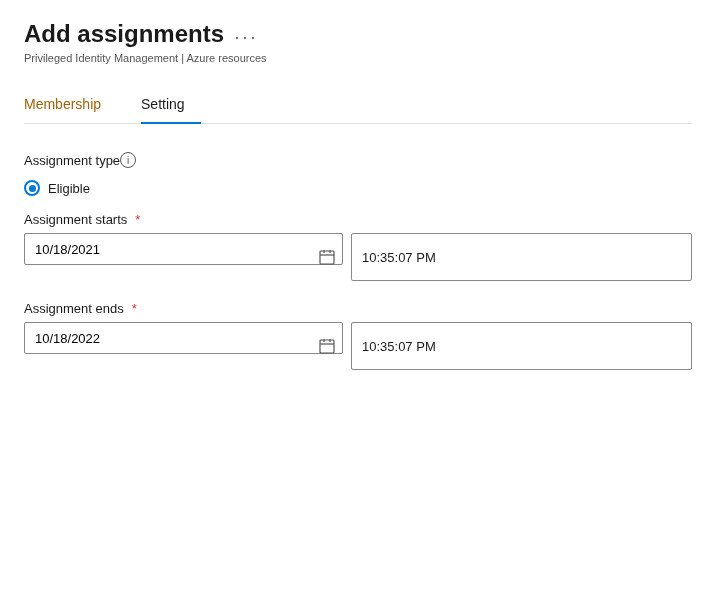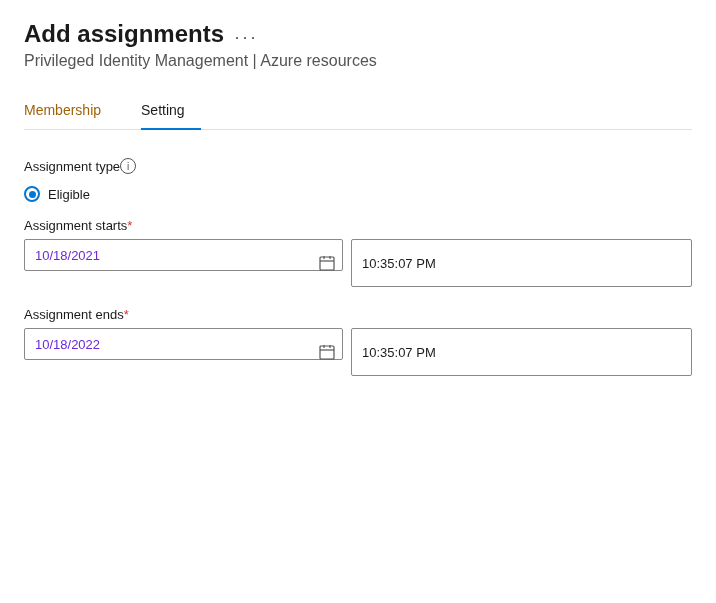--- a/index.html
+++ b/index.html
@@ -32,21 +32,21 @@
     }
 
     .more-icon {
       font-size: 18px;
       color: #555;
       cursor: pointer;
       letter-spacing: 2px;
     }
 
     .breadcrumb {
-      font-size: 16px;
+      font-size: 11px;
       color: #555;
       margin-bottom: 24px;
     }
 
     .tabs {
       display: flex;
       border-bottom: 1px solid #e0e0e0;
       margin-bottom: 28px;
       gap: 0;
     }
@@ -169,21 +169,21 @@
       position: relative;
       flex: 1;
     }
 
     .date-input {
       width: 100%;
       border: 1px solid #8a8886;
       border-radius: 2px;
       padding: 6px 32px 6px 10px;
       font-size: 13px;
-      color: #6d28d9;
+      color: #000000;
       background: #fff;
       height: 32px;
     }
 
     .calendar-icon-btn {
       position: absolute;
       right: 8px;
       top: 50%;
       transform: translateY(-50%);
       background: none;
@@ -210,21 +210,21 @@
     .field-group {
       margin-bottom: 8px;
     }
 
     .field-group-label {
       font-size: 13px;
       color: #1a1a1a;
       margin-bottom: 6px;
       display: flex;
       align-items: flex-start;
-      gap: 0;
+      gap: 8px;
     }
 
     
     .cal-svg {
       width: 16px;
       height: 16px;
     }
   </style>
 </head>
 <body>

